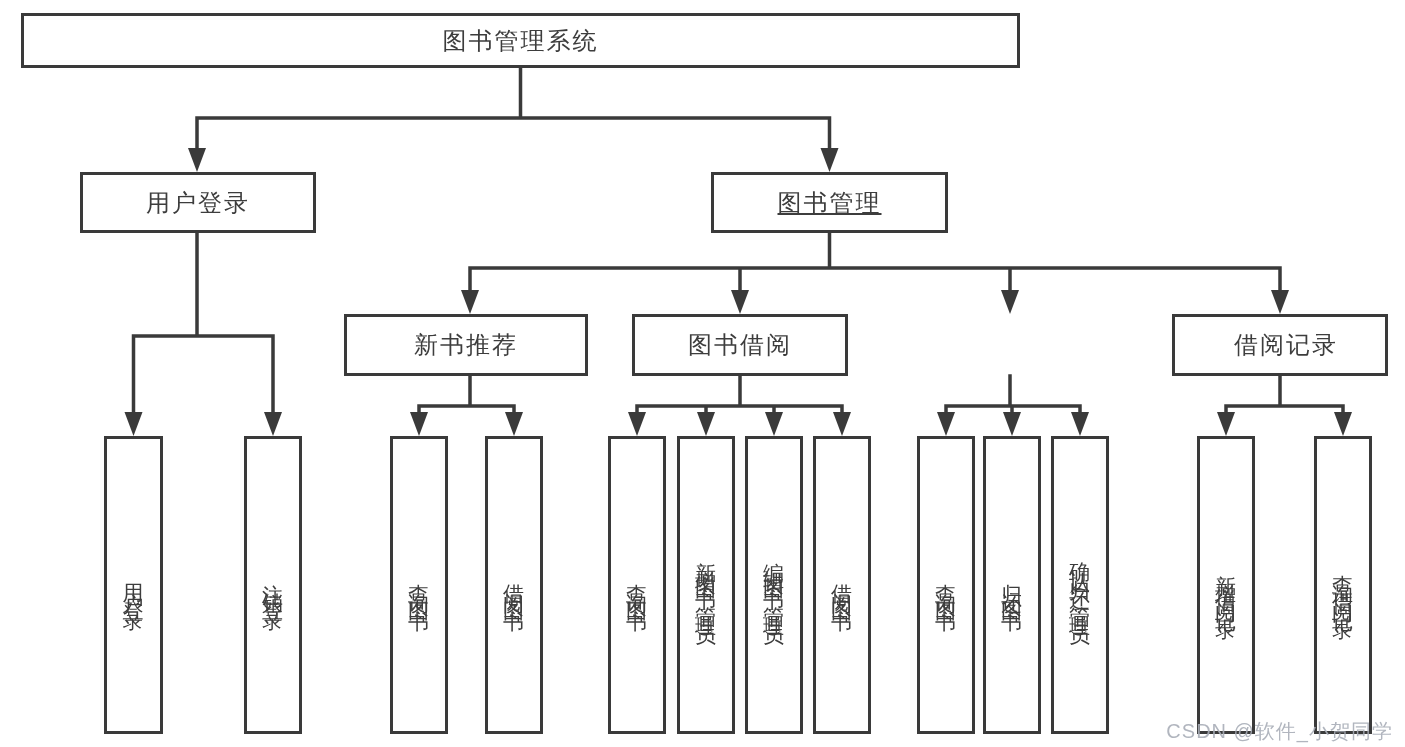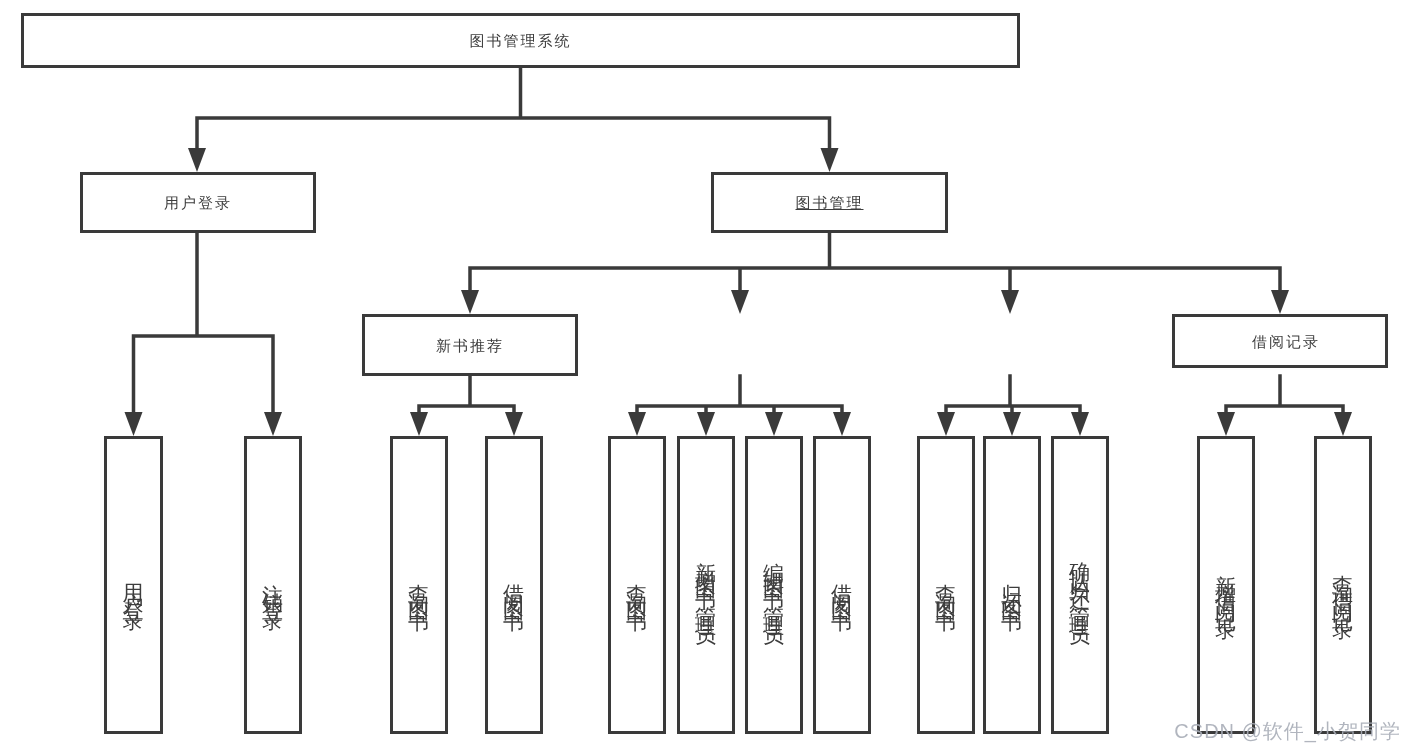--- a/index.html
+++ b/index.html
@@ -28,36 +28,36 @@
   .ln { stroke: var(--line); stroke-width: 3.5; fill: none; stroke-linecap: square; }
   .ar { fill: var(--line); stroke: none; }
   .node {
     position: absolute;
     border: 3px solid var(--line);
     background: var(--box-bg);
     color: var(--text);
     display: flex;
     align-items: center;
     justify-content: center;
-    font-size: 15px;
+    font-size: 24px;
     letter-spacing: 2px;
     line-height: 1;
   }
   .node.leaf {
     font-size: 21px;
     writing-mode: vertical-lr;
     text-orientation: mixed;
     letter-spacing: 9px;
     width: 58px;
     top: 436px;
     height: 298px;
   }
   .watermark {
     position: absolute;
-    right: 4px;
+    right: 12px;
     bottom: 2px;
     font-size: 20px;
     letter-spacing: 1px;
     color: var(--wm);
     opacity: 0.9;
     z-index: 5;
     white-space: nowrap;
     margin-top: 36px;
   }
 </style>
@@ -100,22 +100,23 @@
     <path class="ln" d="M1280 376 V406 M1226 406 H1343 M1226 406 V414 M1343 406 V414"></path>
     <polygon class="ar" points="1217,412 1235,412 1226,436"></polygon>
     <polygon class="ar" points="1334,412 1352,412 1343,436"></polygon>
   </svg>
 
   <div class="node" style="left:21px; top:13px; width:999px; height:55px;">图书管理系统</div>
 
   <div class="node" style="left:80px; top:172px; width:236px; height:61px;">用户登录</div>
   <div class="node" style="left:711px; top:172px; width:237px; height:61px;text-decoration:underline;">图书管理</div>
 
-  <div class="node" style="left:362px; top:314px; width:216px; height:62px;">新书推荐</div>
-  <div class="node" style="left:1172px; top:314px; width:216px; height:54px;padding-left:12px;">借阅记录</div>
+  <div class="node" style="left:344px; top:314px; width:244px; height:62px;">新书推荐</div>
+  <div class="node" style="left:632px; top:314px; width:216px; height:62px;">图书借阅</div>
+  <div class="node" style="left:1172px; top:314px; width:216px; height:62px;padding-left:12px;">借阅记录</div>
 
   <div class="node leaf" style="left:104px; width:59px;">用户登录</div>
   <div class="node leaf" style="left:244px;">注销登录</div>
 
   <div class="node leaf" style="left:390px;">查询图书</div>
   <div class="node leaf" style="left:485px;">借阅图书</div>
 
   <div class="node leaf" style="left:608px;">查询图书</div>
   <div class="node leaf" style="left:677px;">新增图书（管理员）</div>
   <div class="node leaf" style="left:745px;">编辑图书（管理员）</div>

